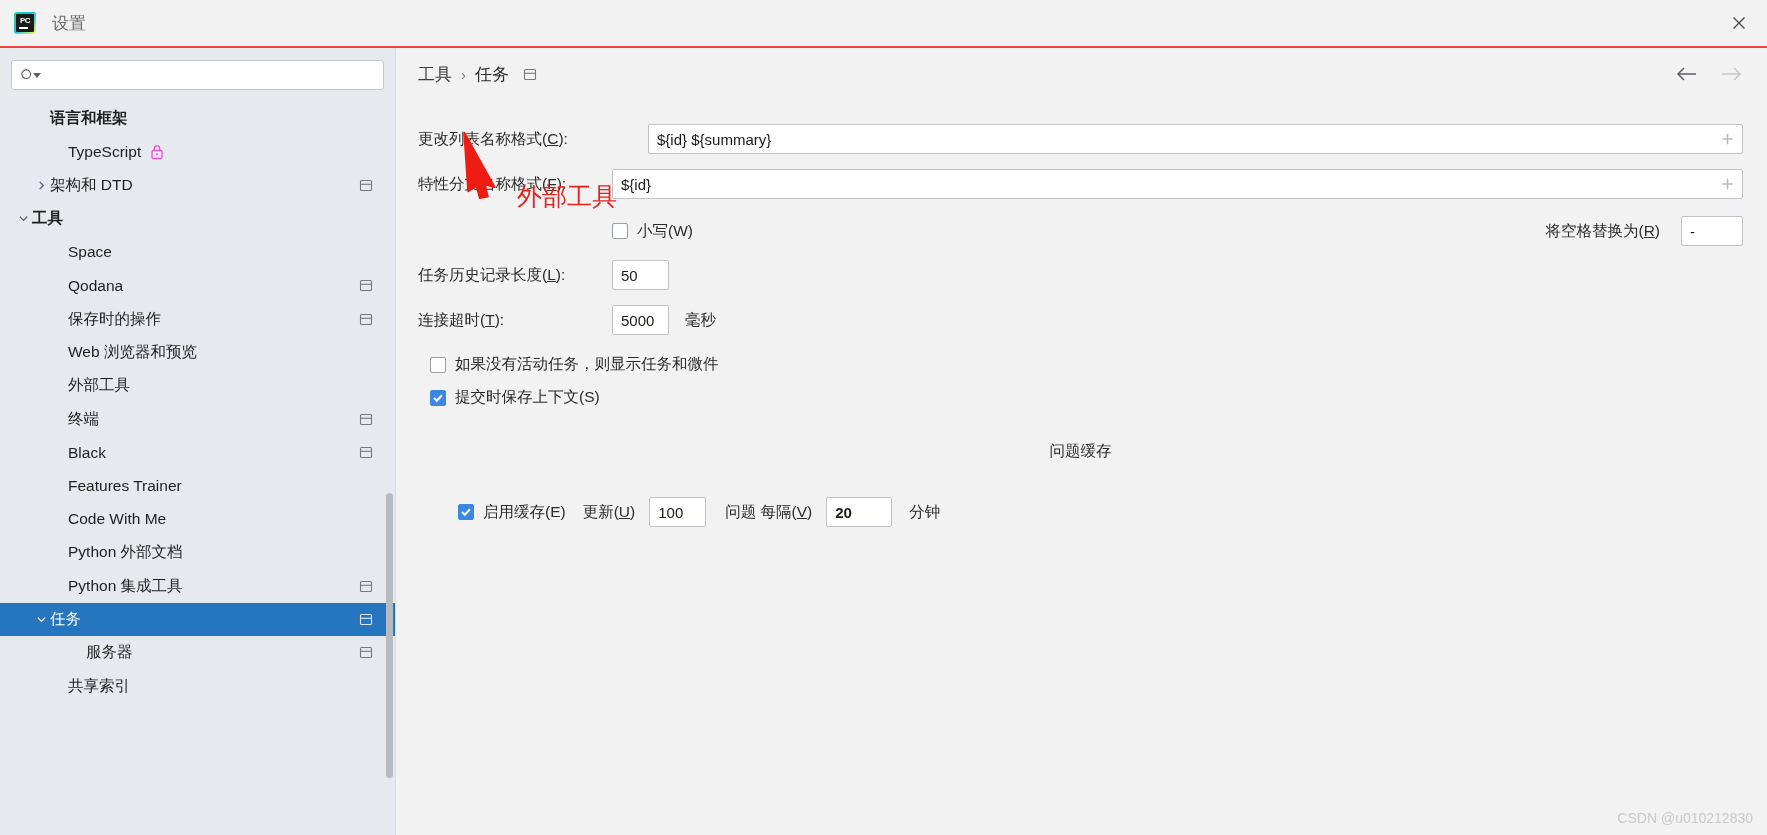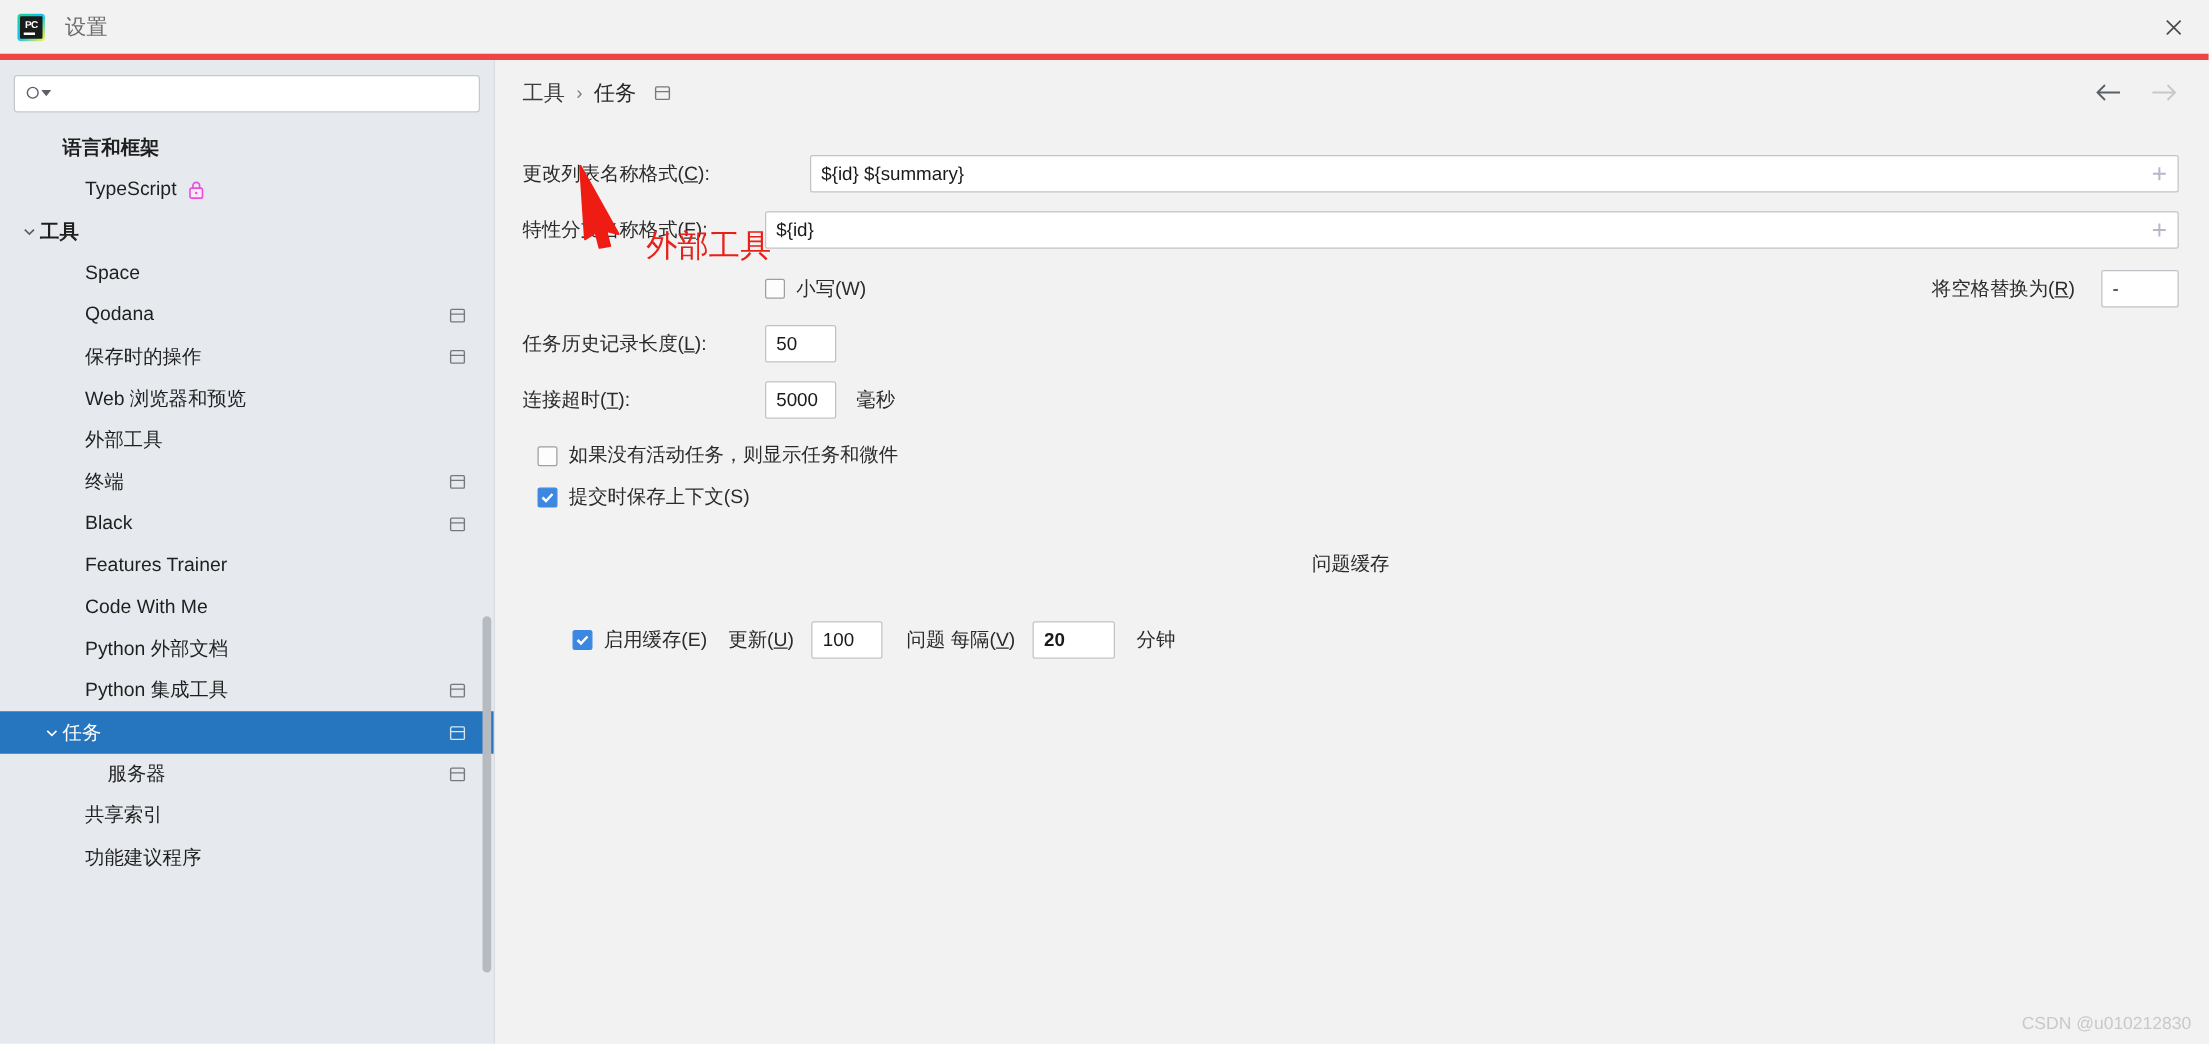--- a/index.html
+++ b/index.html
@@ -17,21 +17,21 @@
     background: #f2f2f2;
     display: flex;
     flex-direction: column;
   }
 
   
   .titlebar {
     height: 48px;
     min-height: 48px;
     background: #f2f2f2;
-    border-bottom: 5px solid #ef4444;
+    border-bottom: 2px solid #ef4444;
     display: flex;
     align-items: center;
     padding: 0 12px 0 14px;
     position: relative;
   }
   .app-icon {
     width: 22px; height: 22px;
     border-radius: 3px;
     background: linear-gradient(135deg,#21d789 0%, #07c3f2 45%, #fcf84a 100%);
     padding: 2px;
@@ -318,20 +318,34 @@
             <span class="twisty"></span>
             <span class="label">TypeScript</span>
             <span class="lock-icon">
               <svg width="14" height="16" viewBox="0 0 14 16" fill="none" stroke="#e850d8" stroke-width="1.3">
                 <rect x="2" y="6.5" width="10" height="8" rx="1.4" fill="#fde8fb"></rect>
                 <path d="M4.3 6.5 V4.6 a2.7 2.7 0 0 1 5.4 0 V6.5"></path>
                 <circle cx="7" cy="10.3" r="1" fill="#e850d8" stroke="none"></circle>
               </svg>
             </span>
           </div>
+          <div class="tree-row" style="padding-left: 32px;">
+            <span class="twisty">
+              <svg width="11" height="11" viewBox="0 0 12 12" fill="none" stroke="currentColor" stroke-width="1.4">
+                <path d="M4 2 L8 6 L4 10"></path>
+              </svg>
+            </span>
+            <span class="label">架构和 DTD</span>
+            <span class="trailing">
+              <svg width="14" height="13" viewBox="0 0 14 13" fill="none" stroke="currentColor" stroke-width="1.1">
+                <rect x="1.5" y="1.5" width="11" height="10" rx="1"></rect>
+                <path d="M1.5 5.3 H12.5"></path>
+              </svg>
+            </span>
+          </div>
           <div class="tree-row group" style="padding-left: 14px;">
             <span class="twisty">
               <svg width="11" height="11" viewBox="0 0 12 12" fill="none" stroke="currentColor" stroke-width="1.4">
                 <path d="M2 4 L6 8 L10 4"></path>
               </svg>
             </span>
             <span class="label">工具</span>
           </div>
           <div class="tree-row" style="padding-left: 50px;">
             <span class="twisty"></span>
@@ -427,24 +441,20 @@
             <span class="trailing">
               <svg width="14" height="13" viewBox="0 0 14 13" fill="none" stroke="currentColor" stroke-width="1.1">
                 <rect x="1.5" y="1.5" width="11" height="10" rx="1"></rect>
                 <path d="M1.5 5.3 H12.5"></path>
               </svg>
             </span>
           </div>
           <div class="tree-row" style="padding-left: 50px;">
             <span class="twisty"></span>
             <span class="label">共享索引</span>
-          </div>
-          <div class="tree-row" style="padding-left: 50px;">
-            <span class="twisty"></span>
-            <span class="label">功能建议程序</span>
           </div>
         </div>
       <div class="sb-scrollbar" style="top:445px; height:285px;"></div>
     </div>
 
     <div class="main">
 
       <div class="crumbbar">
         <span class="crumb dim">工具</span>
         <span class="crumb-sep">›</span>

